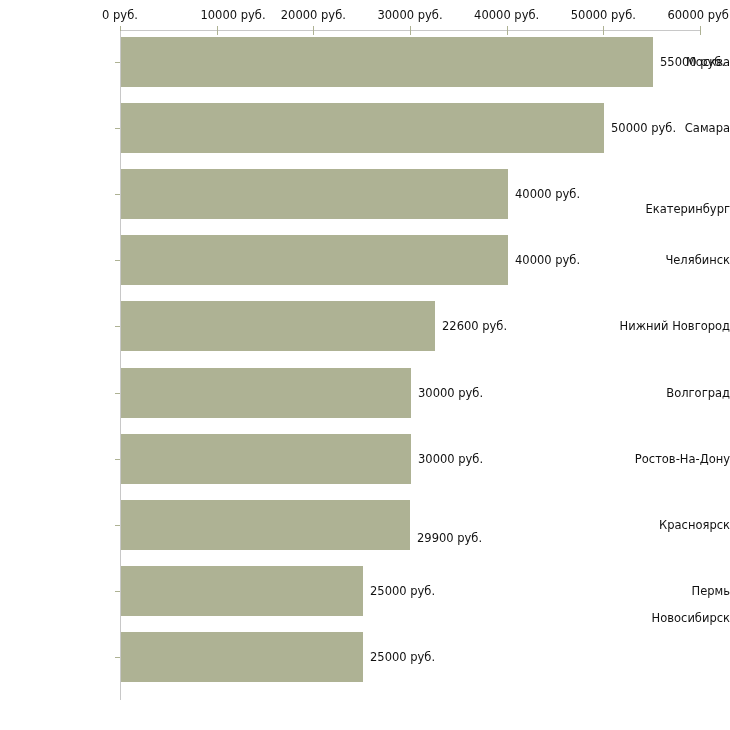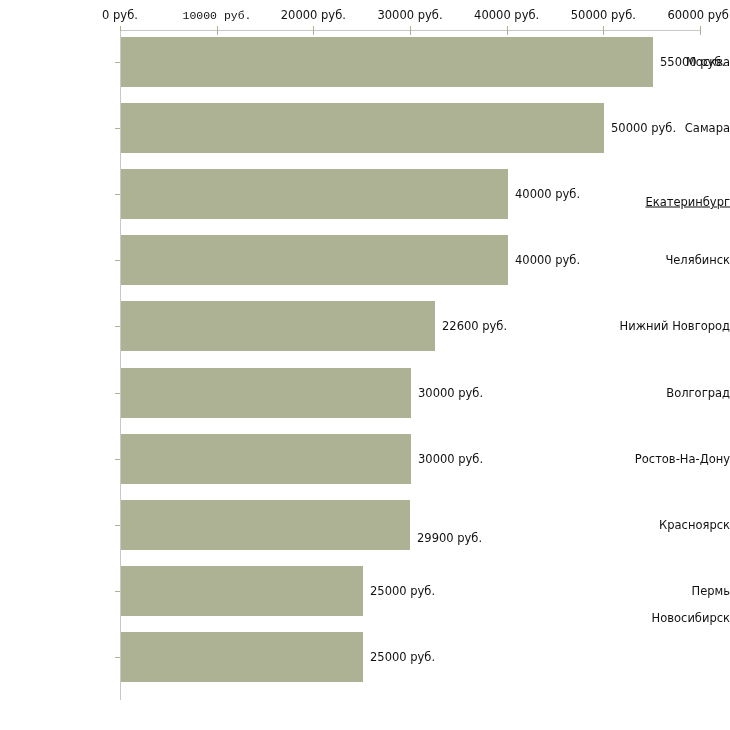--- a/index.html
+++ b/index.html
@@ -118,42 +118,42 @@
 <div id="chart-root">
 
   <div class="axis-area">
     <div class="axis-line"></div>
     <div class="axis-cap" style="left:120px;"></div>
     <div class="axis-cap" style="left:700px;"></div>
     <div id="xticks">
         <div class="x-tick" style="left: 120px;"></div>
         <div class="x-tick-label" style="left: 120px;">0 руб.</div>
         <div class="x-tick" style="left: 216.667px;"></div>
-        <div class="x-tick-label" style="left: 217px; font-family: Liberation Mono, monospace;">10000 руб.</div>
+        <div class="x-tick-label" style="left: 233px;">10000 руб.</div>
         <div class="x-tick" style="left: 313.333px;"></div>
         <div class="x-tick-label" style="left: 313.333px;">20000 руб.</div>
         <div class="x-tick" style="left: 410px;"></div>
         <div class="x-tick-label" style="left: 410px;">30000 руб.</div>
         <div class="x-tick" style="left: 506.667px;"></div>
         <div class="x-tick-label" style="left: 506.667px;">40000 руб.</div>
         <div class="x-tick" style="left: 603.333px;"></div>
         <div class="x-tick-label" style="left: 603.333px;">50000 руб.</div>
         <div class="x-tick" style="left: 700px;"></div>
         <div class="x-tick-label" style="left: 700px;">60000 руб.</div>
       </div>
   </div>
 
   <div class="y-axis-line"></div>
   <div id="ylabels">
       <div class="y-tick" style="top: 62px;"></div>
       <div class="y-label" style="top: 62px;">Москва</div>
       <div class="y-tick" style="top: 128.1px;"></div>
       <div class="y-label" style="top: 128.1px;">Самара</div>
       <div class="y-tick" style="top: 194.2px;"></div>
-      <div class="y-label" style="top: 202px; text-decoration: underline;">Екатеринбург</div>
+      <div class="y-label" style="top: 209px;">Екатеринбург</div>
       <div class="y-tick" style="top: 260.3px;"></div>
       <div class="y-label" style="top: 260.3px;">Челябинск</div>
       <div class="y-tick" style="top: 326.4px;"></div>
       <div class="y-label" style="top: 326.4px;">Нижний Новгород</div>
       <div class="y-tick" style="top: 392.5px;"></div>
       <div class="y-label" style="top: 392.5px;">Волгоград</div>
       <div class="y-tick" style="top: 458.6px;"></div>
       <div class="y-label" style="top: 458.6px;">Ростов-На-Дону</div>
       <div class="y-tick" style="top: 524.7px;"></div>
       <div class="y-label" style="top: 524.7px;">Красноярск</div>

